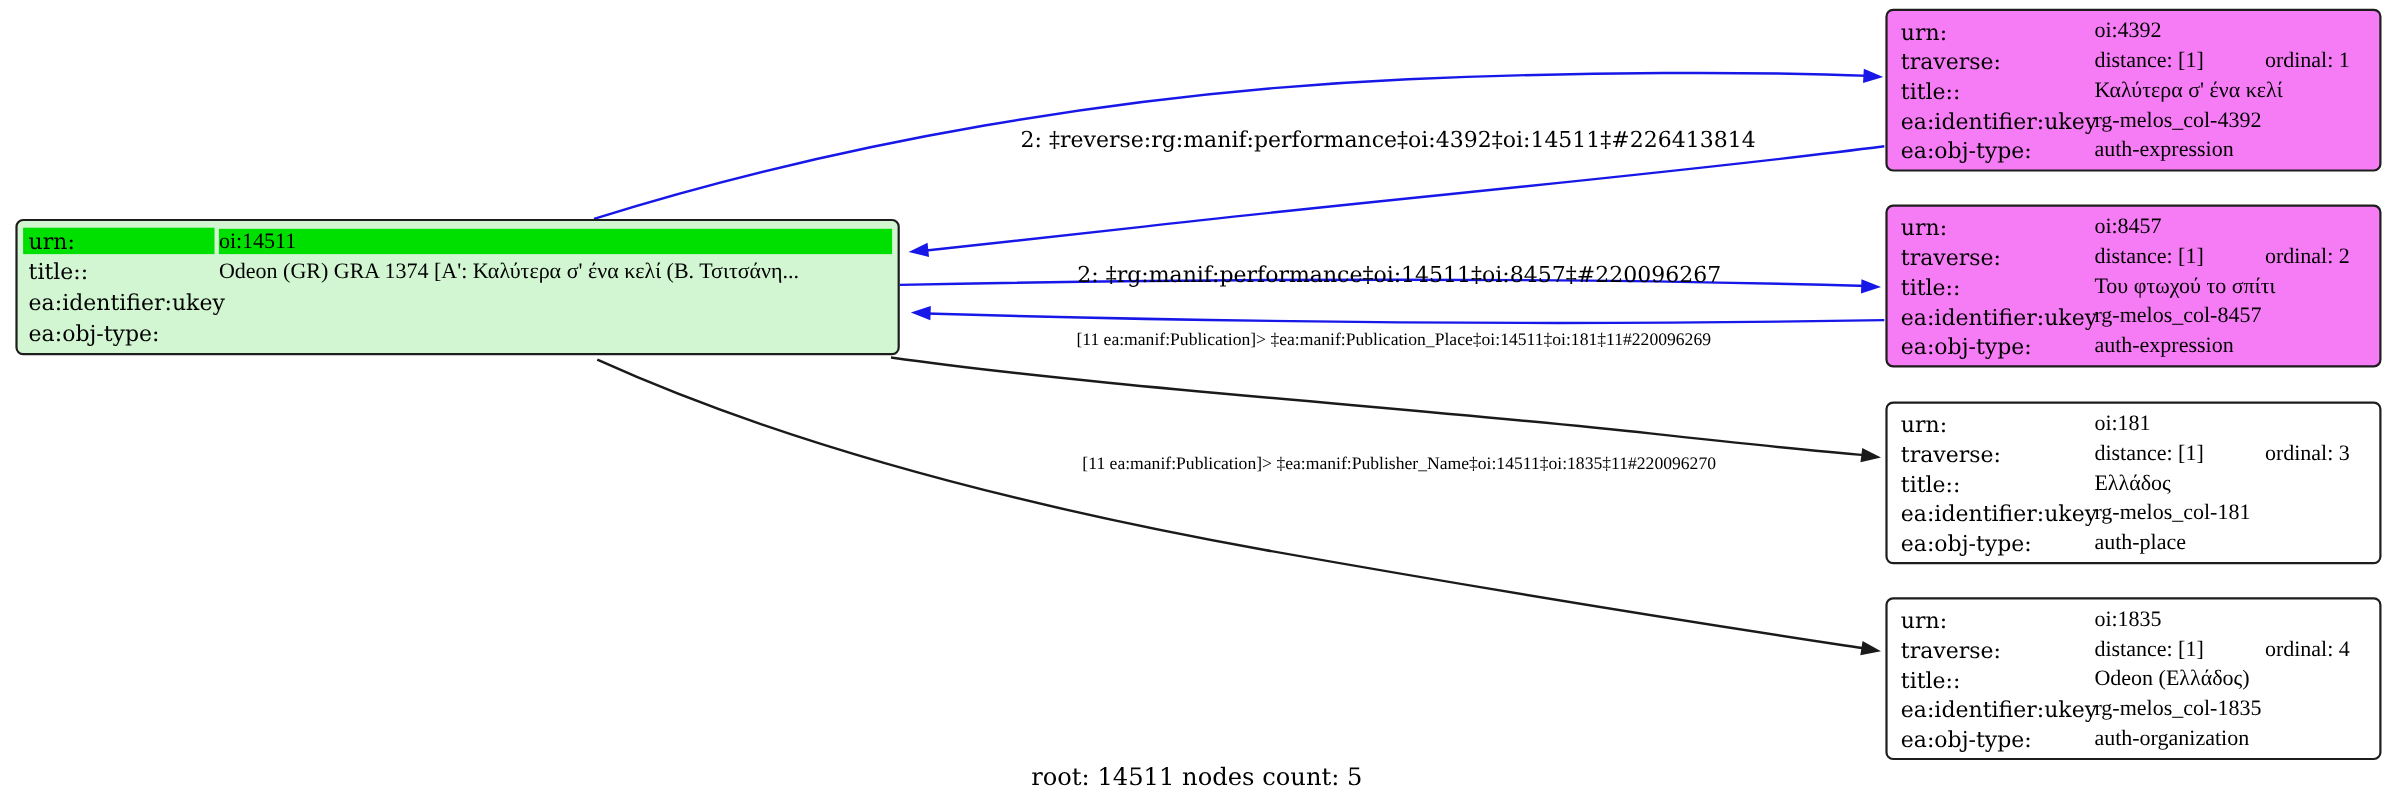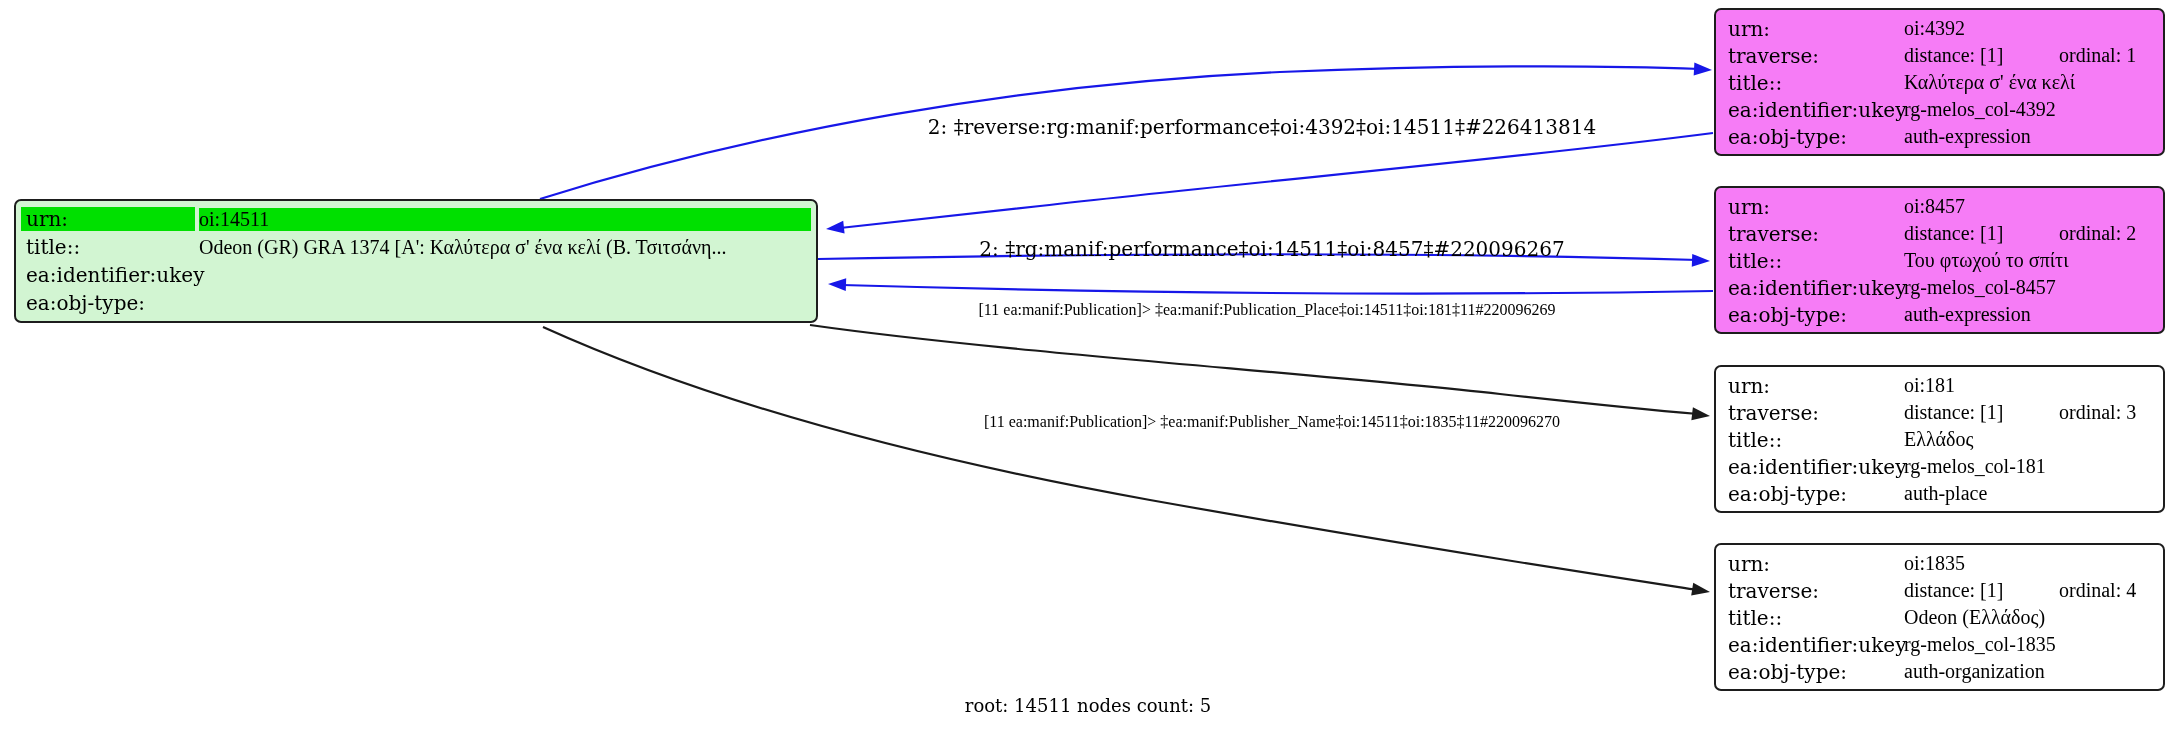--- a/index.html
+++ b/index.html
@@ -61,21 +61,21 @@
     white-space:nowrap;
     font-size:20px;
     line-height:22px;
   }
   .elabel.cond { font-family:"Liberation Serif", serif; font-size:16px; }
 
   .footer {
     position:absolute;
     left:0; top:695px; width:2176px;
     text-align:center;
-    font-size:18px;
+    font-size:22px;
   }
 </style>
 </head>
 <body>
 
 <div class="canvas">
 
   <svg class="edges" width="2176" height="732" viewBox="0 0 2176 732">
     <g>
       <path class="edge-line e-blue" d="M 540 199 C 760 130, 1020 84, 1280 72 C 1440 65, 1600 65, 1700 69"></path>

